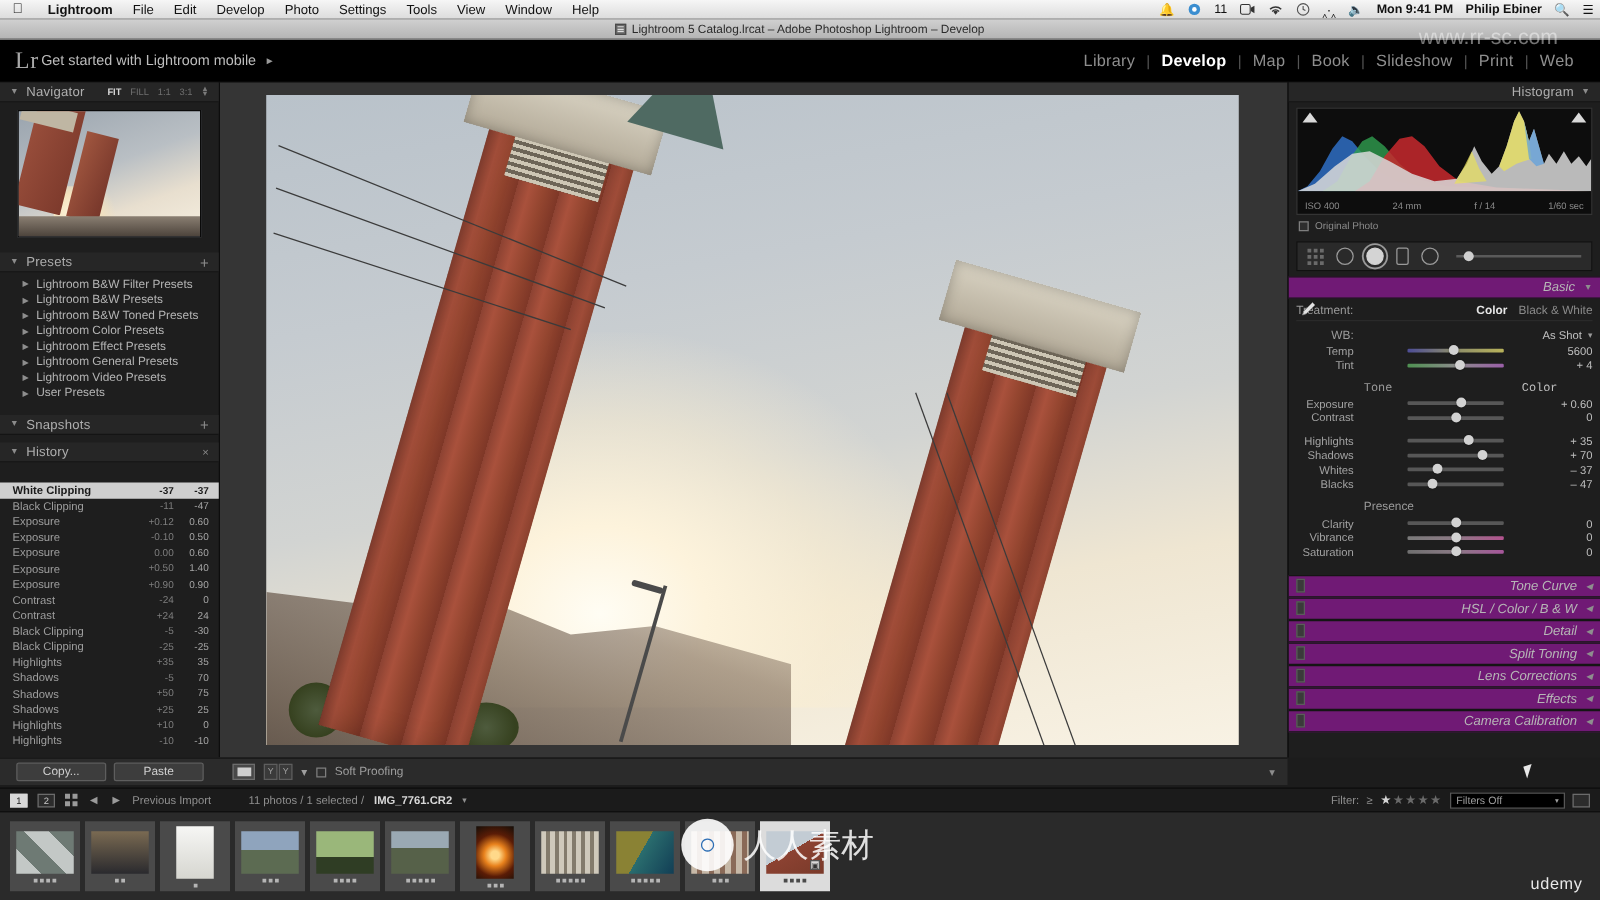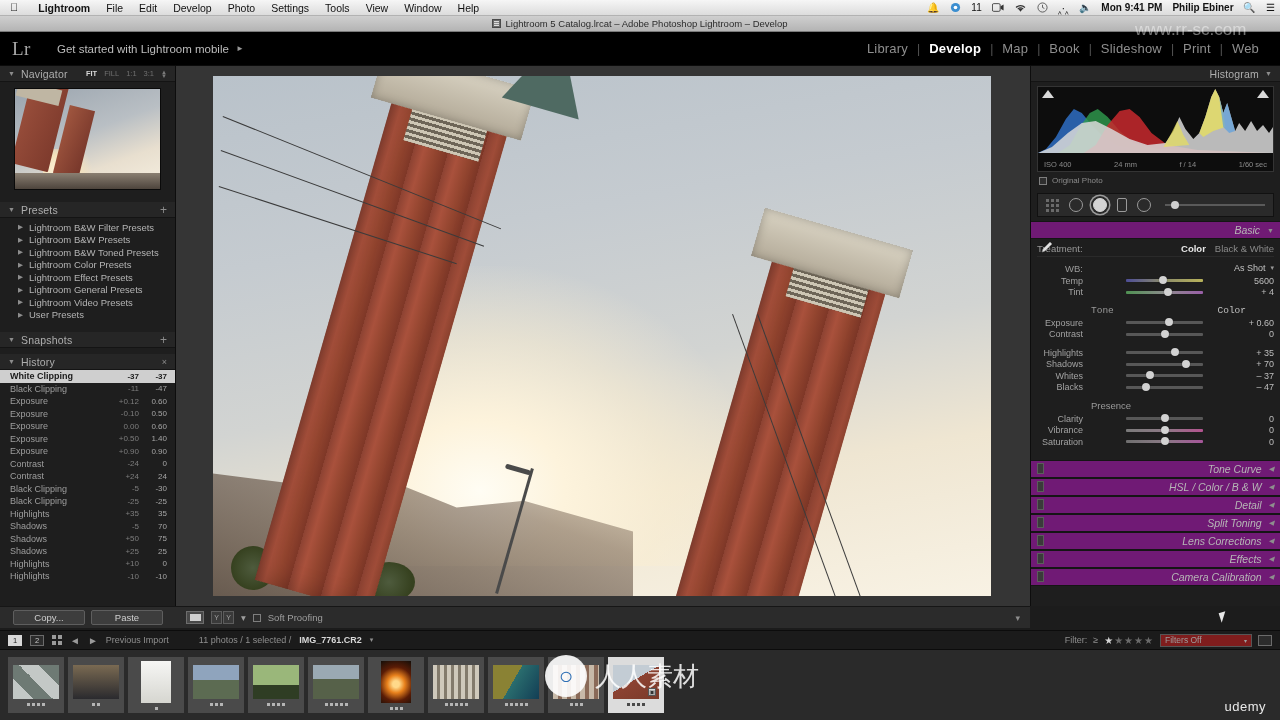--- a/index.html
+++ b/index.html
@@ -47,21 +47,21 @@
   
   .idbar {
     position: absolute; left: 0; top: 32px; width: 1280px; height: 34px;
     background: #000; display: flex; align-items: center;
     border-bottom: 1px solid #0b0b0b;
   }
   .lr-logo {
     margin-left: 12px; color: #a8a8a8; font-size: 19px;
     font-family: "Liberation Serif", serif; letter-spacing: .5px;
   }
-  .idbar .tagline { margin-left: 26px; color: #bdbdbd; font-size: 11.5px; }
+  .idbar .tagline { margin-left: 2px; color: #bdbdbd; font-size: 11.5px; }
   .idbar .tri { margin-left: 7px; color: #9a9a9a; font-size: 8px; }
   .idbar .gap { flex: 1; }
   .modules { display: flex; align-items: center; margin-right: 12px; gap: 0; }
   .modules .mod { color: #8e8e8e; font-size: 13px; padding: 0 9px; letter-spacing:.2px; }
   .modules .mod.active { color: #fff; font-weight: bold; }
   .modules .sep { color: #555; font-size: 12px; }
 
   
   .left-panel {
     position: absolute; left: 0; top: 66px; width: 176px; height: 540px;
@@ -120,21 +120,21 @@
     display: flex; align-items: center; height: 12.5px;
     padding-left: 30px; color: #b4b4b4; font-size: 9.5px;
   }
   .prow .ar { color: #8e8e8e; font-size: 6.5px; margin-left: -12px; margin-right: 6px; }
 
   
   .hrow {
     display: flex; align-items: center; height: 12.5px;
     padding: 0 8px 0 10px; color: #9e9e9e; font-size: 9px;
   }
-  .hrow.sel { background: #cfcfcf; color: #1a1a1a; font-weight: bold; }
+  .hrow.sel { background: #cfcfcf; color: #1a1a1a; font-weight: bold; margin-top: 16px; }
   .hrow .hname { flex: 1; white-space: nowrap; overflow: hidden; }
   .hrow .hdelta { width: 34px; text-align: right; color: #7e7e7e; font-size: 8px; }
   .hrow .hval   { width: 28px; text-align: right; color: #a5a5a5; font-size: 8px; }
   .hrow.sel .hdelta, .hrow.sel .hval { color: #1a1a1a; }
 
   .sectgap { height: 6px; }
 
   
   .photo-wrap {
     position: absolute; left: 37px; top: 10px; width: 778px; height: 520px;
@@ -328,21 +328,21 @@
     display:flex; align-items:center; justify-content:center; font-size: 7.5px; color:#c9c9c9;
   }
   .sq.on { background: #d8d8d8; color: #1a1a1a; border-color:#d8d8d8; }
   .grid4 { display:grid; grid-template-columns: repeat(2,4px); gap:2px; }
   .grid4 i { width:4px; height:4px; background:#9a9a9a; display:block; }
   .arrowbtn { color:#9a9a9a; font-size: 10px; }
   .fs-right { margin-left:auto; display:flex; align-items:center; gap:6px; font-size: 9px; color:#8f8f8f; }
   .stars { letter-spacing: 1px; color:#6a6a6a; font-size:10px; }
   .stars .lit { color: #d6d6d6; }
   .filters-sel {
-    width: 92px; height: 13px; background: #7f1d1d; border: 1px solid #565656;
+    width: 92px; height: 13px; background: #000000; border: 1px solid #565656;
     display:flex; align-items:center; padding: 0 4px; font-size: 8.5px; color:#9e9e9e;
   }
   .filters-sel .ar { margin-left:auto; font-size:6px; }
 
   .filmstrip {
     position: absolute; left: 0; top: 650px; width: 1280px; height: 70px;
     background: #2a2a2a; display: flex; align-items: center; padding: 0 8px; gap: 4px;
   }
   .thumb {
     width: 56px; height: 56px; background: #4a4a4a; position: relative;

